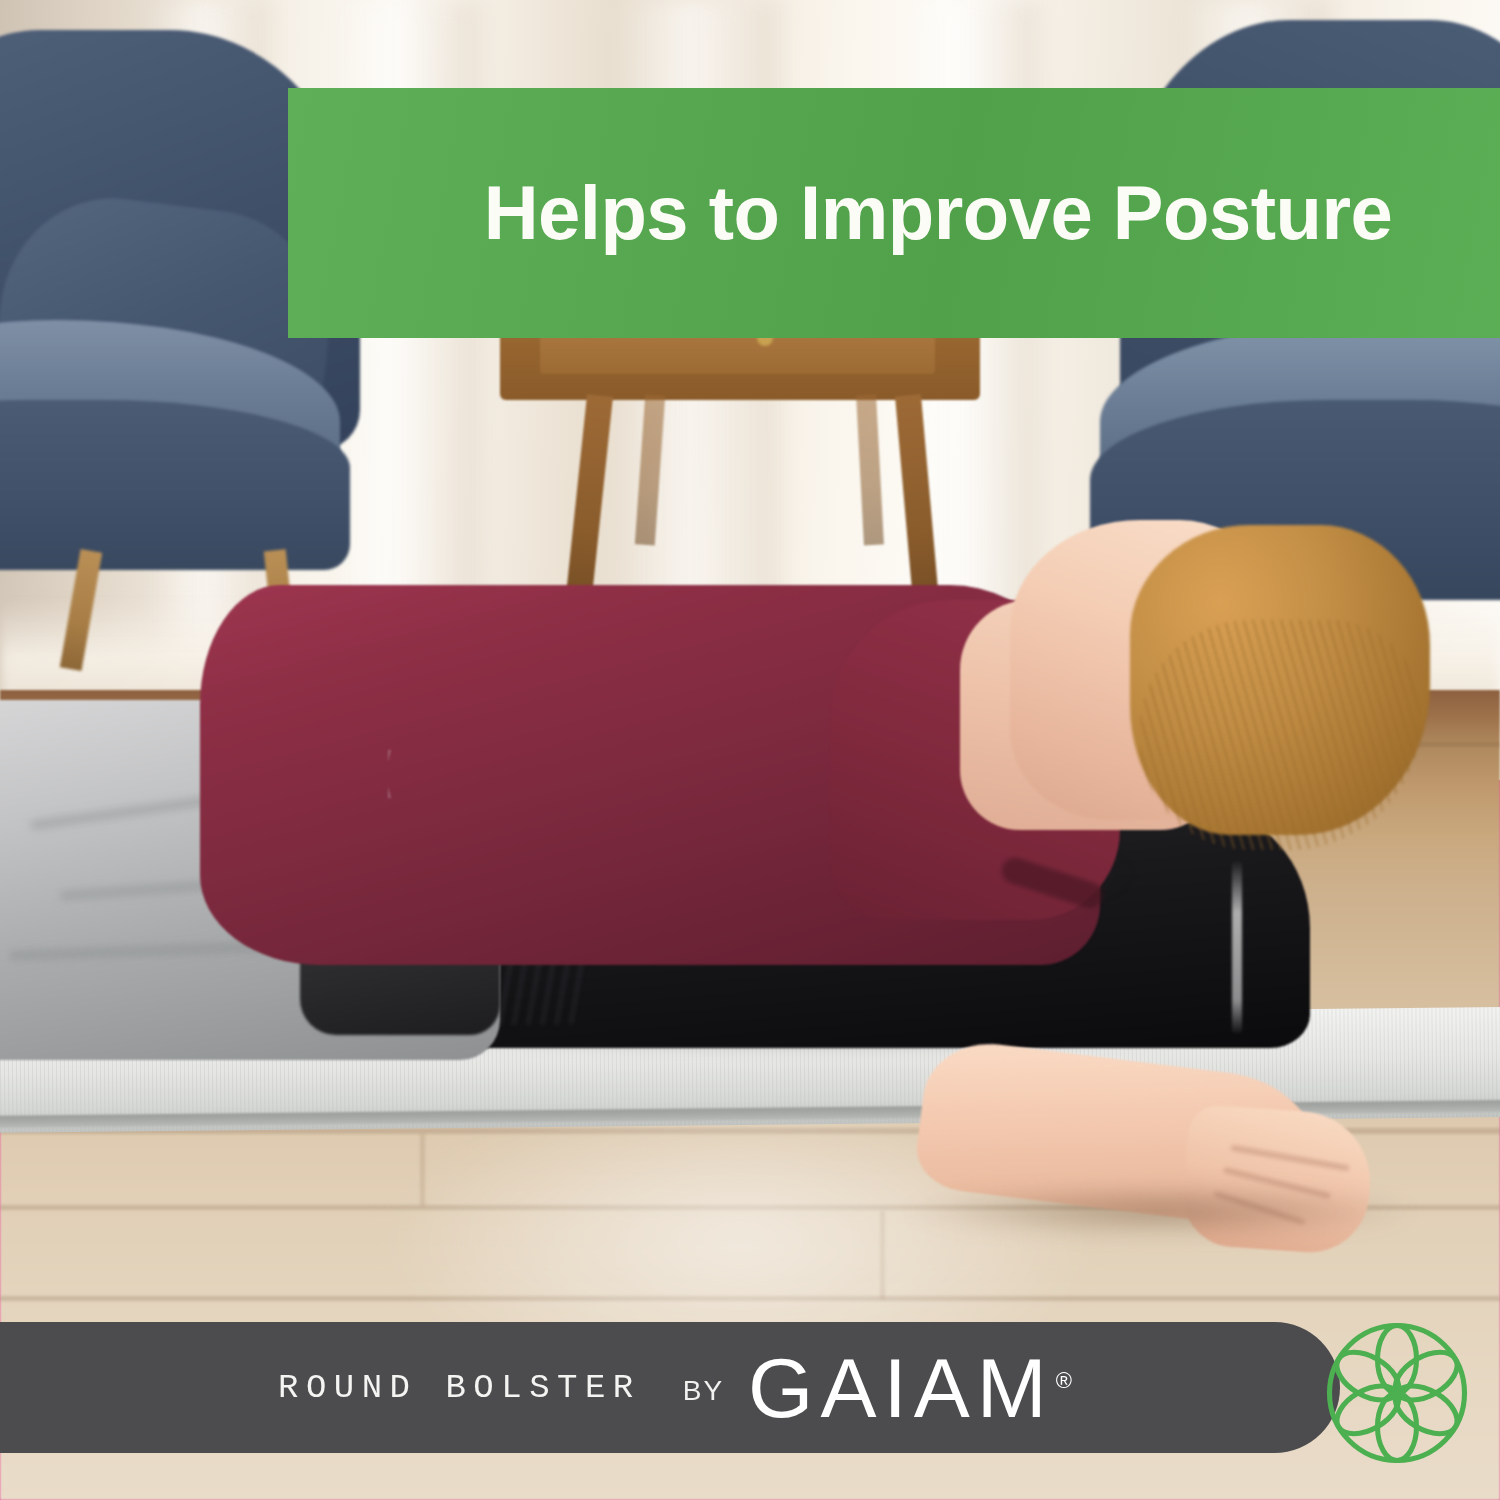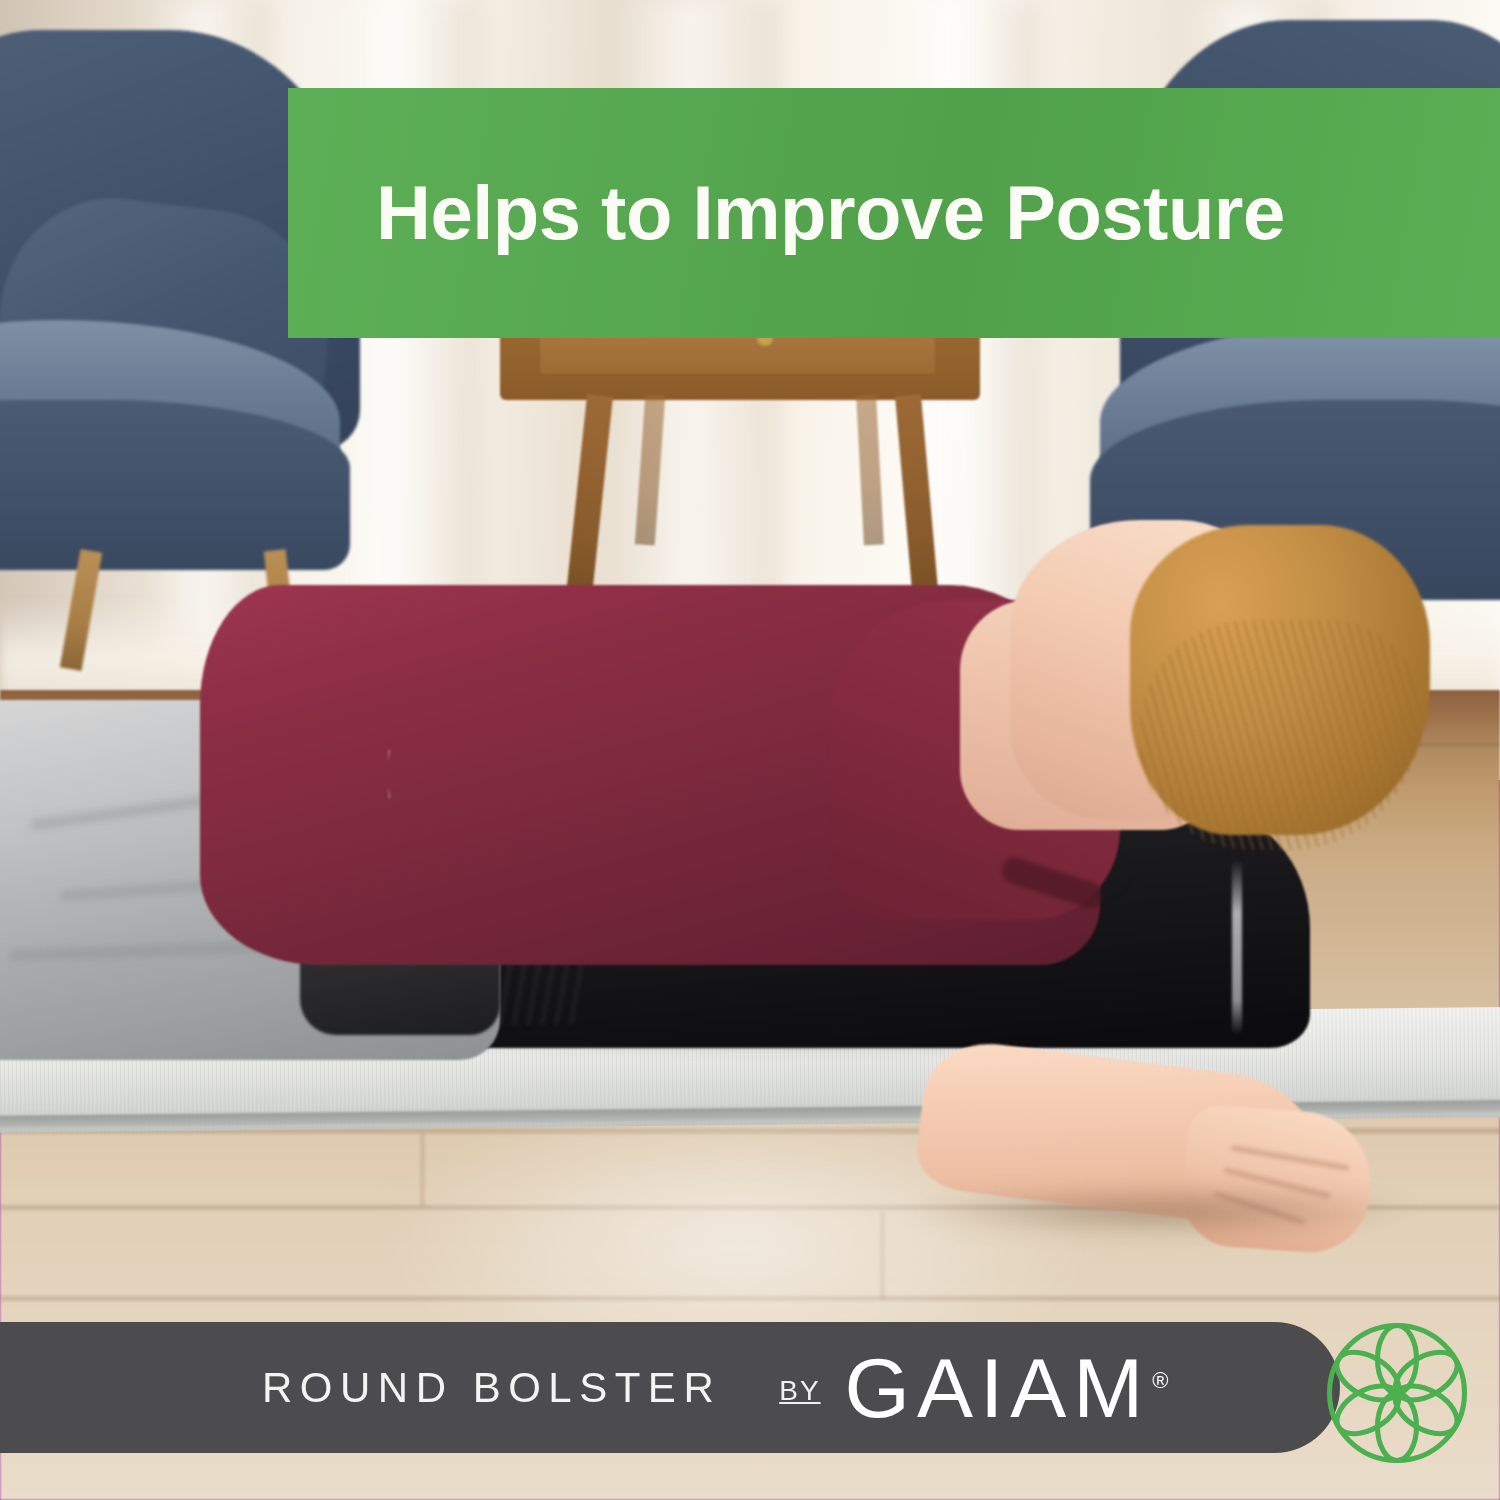--- a/index.html
+++ b/index.html
@@ -9,21 +9,22 @@
   }
   body {
     font-family: "Liberation Sans", sans-serif;
   }
 
   #stage {
     position: relative;
     width: 1500px;
     height: 1500px;
     overflow: hidden;
-    background: #a21caf;
+    background: #ec4899;
+    text-align: center;
   }
 
   
   .photo {
     position: absolute;
     inset: 0;
     overflow: hidden;
   }
 
   
@@ -406,36 +407,36 @@
     height: 131px;
     background: #4c4c4f;
     border-radius: 0 70px 70px 0;
     display: flex;
     align-items: center;
     box-sizing: border-box;
     padding-left: 262px;
   }
   .brand-product {
     color: #f4f4f2;
-    font-family: Liberation Sans, sans-serif;
-    font-size: 42px;
+    font-family: Liberation Mono, monospace;
+    font-size: 34px;
     font-weight: 300;
     letter-spacing: 7.5px;
     white-space: nowrap;
+    margin-left: 16px;
   }
   .brand-by {
     color: #f1f1ef;
     font-family: "Liberation Sans", sans-serif;
     font-size: 28px;
     font-weight: 400;
     letter-spacing: 2px;
-    margin-left: 58px;
+    margin-left: 42px;
     margin-top: 6px;
     white-space: nowrap;
-    text-decoration: underline;
   }
   .brand-name {
     color: #ffffff;
     font-family: "Liberation Sans", sans-serif;
     font-size: 84px;
     font-weight: 400;
     letter-spacing: 7px;
     margin-left: 24px;
     line-height: 1;
     white-space: nowrap;

